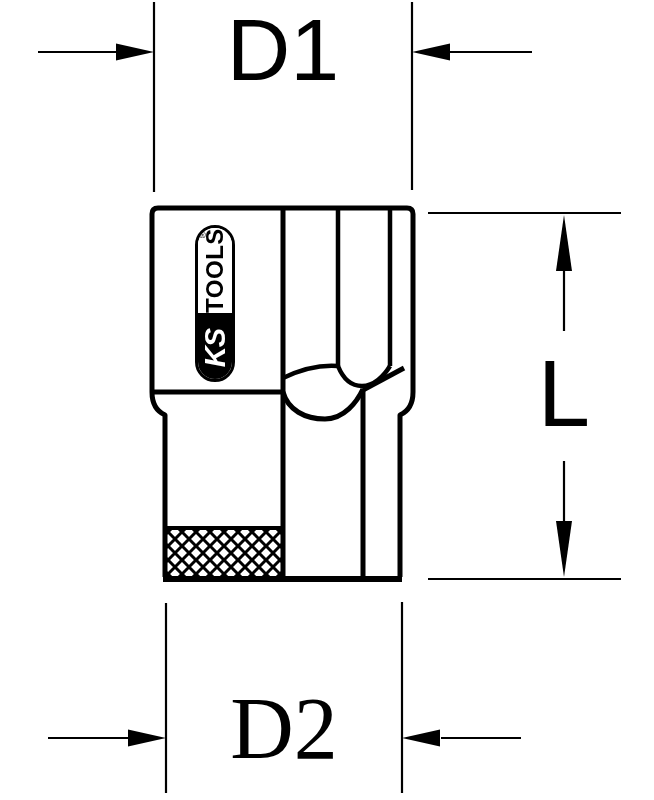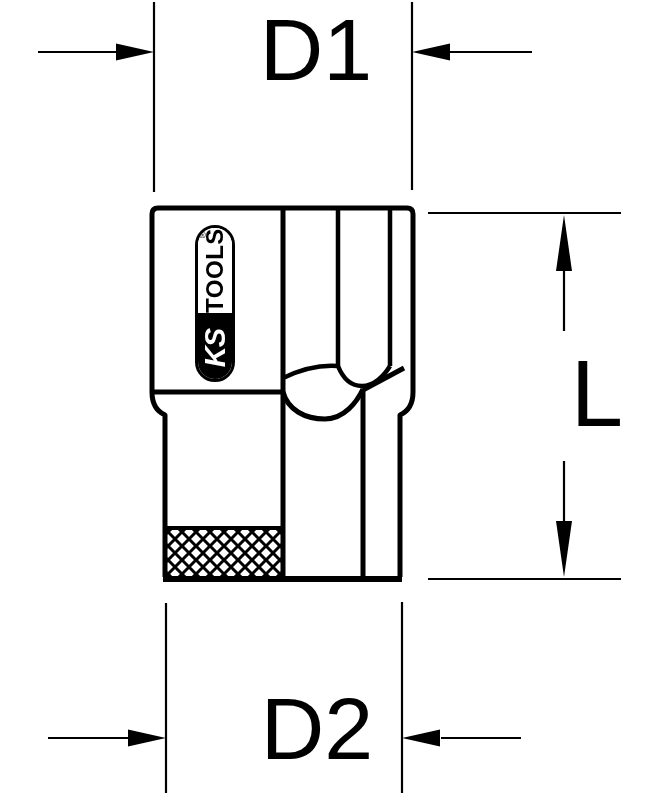--- a/index.html
+++ b/index.html
@@ -11,25 +11,24 @@
     font-family:"Liberation Sans","DejaVu Sans",sans-serif;
   }
   .drawing-svg{position:absolute;left:0;top:0;}
   .dim-label{
     position:absolute;
     color:#000;
     line-height:1;
     text-align:center;
     font-family:"Liberation Sans","DejaVu Sans",sans-serif;
     user-select:none;
-    padding-left:33px;
   }
   .dim-label.d1{left:154px;top:6px;width:258px;font-size:88px;}
   .dim-label.len{left:519px;top:347px;width:90px;font-size:94px;}
-  .dim-label.d2{left:166px;top:685px;width:236px;font-size:88px;}
+  .dim-label.d2{left:166px;top:685px;width:236px;font-size:88px;font-family:Liberation Serif, serif;}
   
   .logo-slot{
     position:absolute;left:195px;top:225px;width:40px;height:157px;
   }
   .logo-pill{
     position:absolute;left:0;top:0;
     width:157px;height:40px;
     transform:rotate(-90deg) translate(-157px,0);
     transform-origin:top left;
     box-sizing:border-box;

